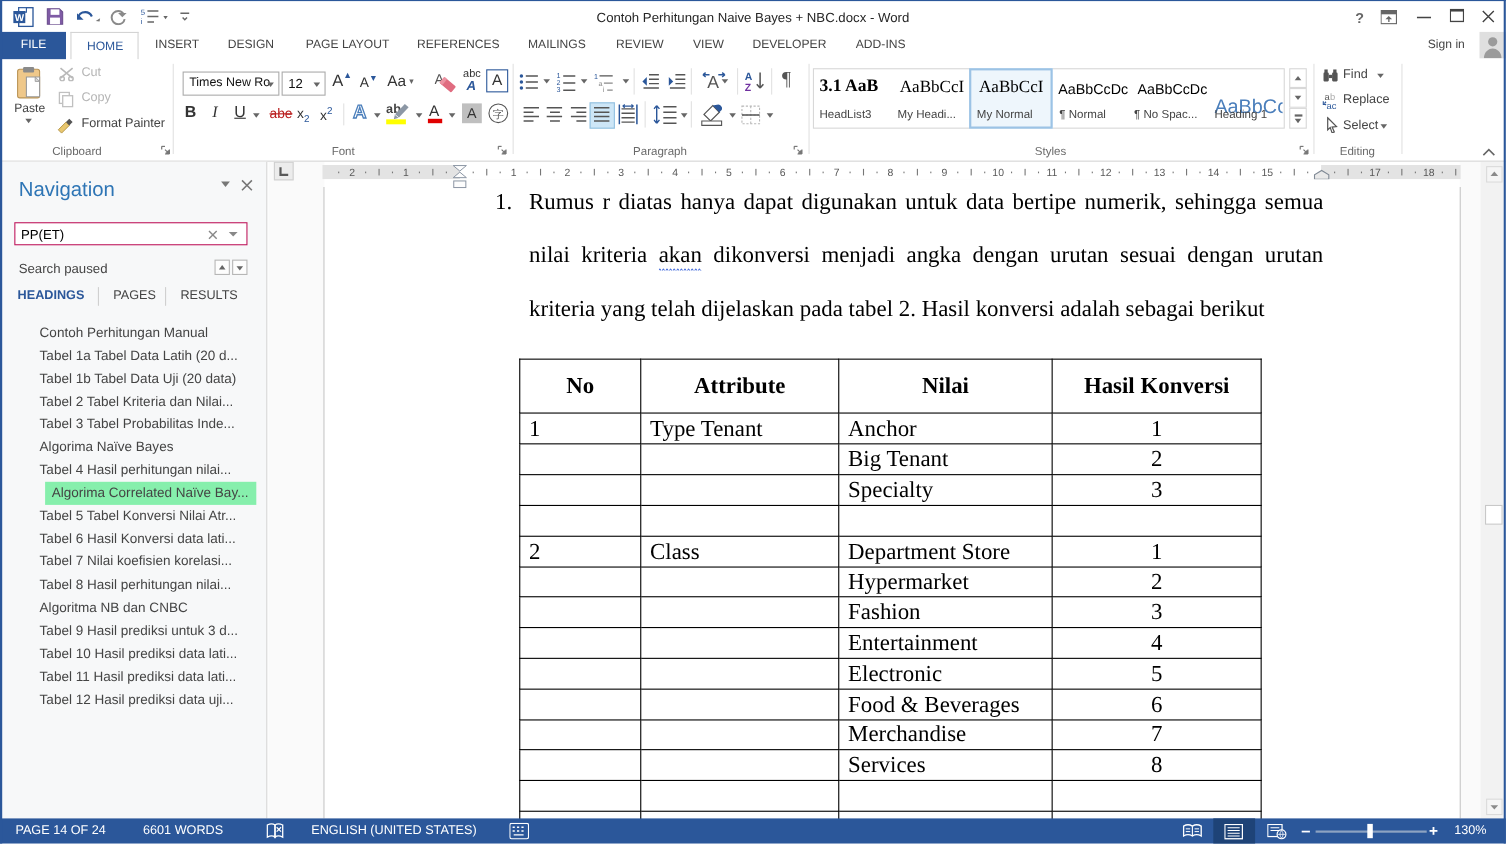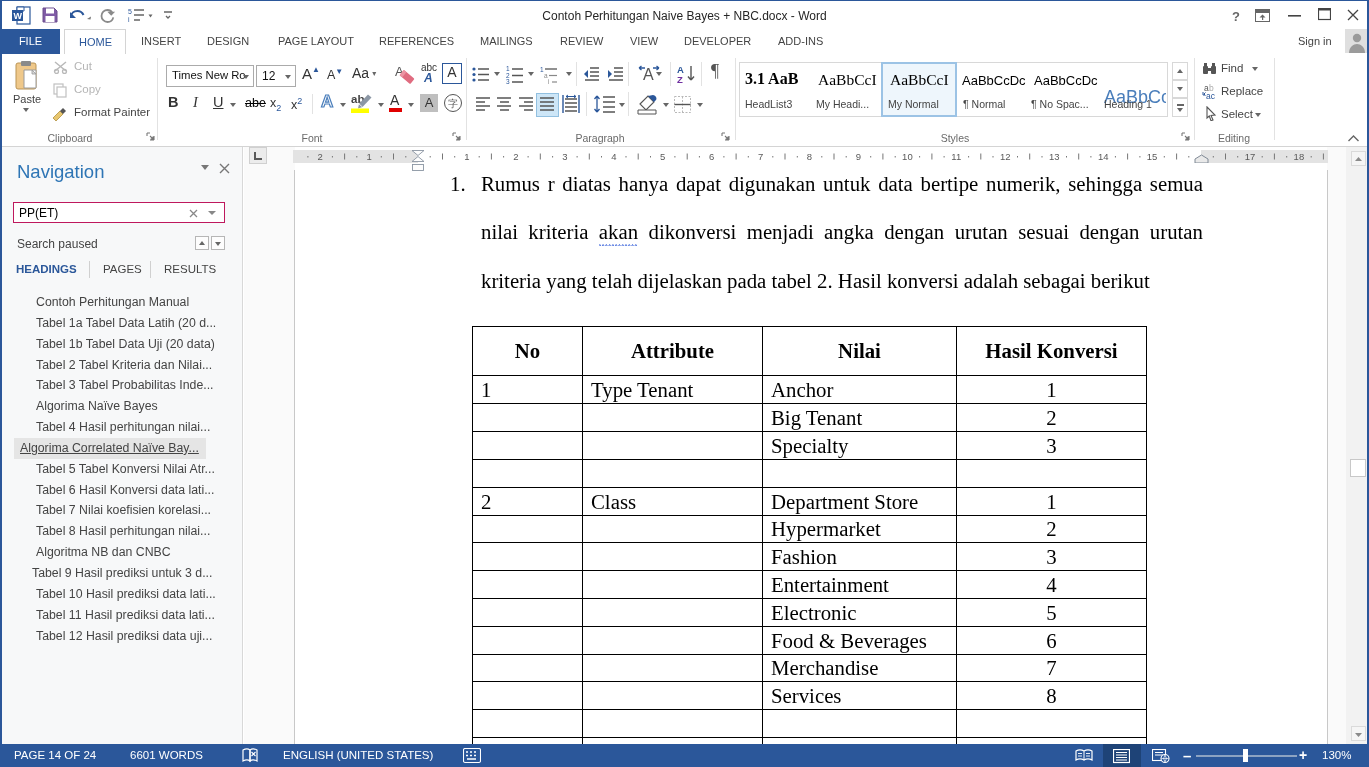--- a/index.html
+++ b/index.html
@@ -402,21 +402,21 @@
           <rect x="5" y="10.5" width="3.5" height="7" rx="1" fill="#eb93a2"></rect>
         </g>
       </svg>
     <div style="position:absolute; left:421px; top:8px; font-size:10px; color:#333;">abc</div>
     <div style="position:absolute; left:424px; top:17px; font-size:12px; font-style:italic; font-weight:bold; color:#2b579a;">A</div>
     <div style="position:absolute; left:442px; top:9px; width:20px; height:21px; border:1px solid #2b579a; text-align:center; font-size:14px; color:#333;">A</div>
     <div style="position:absolute; left:168px; top:40px; font-size:14.5px; font-weight:bold; color:#333;">B</div>
     <div style="position:absolute; left:193px; top:40px; font-size:14.5px; font-style:italic; font-family:'Liberation Serif',serif; color:#333;">I</div>
     <div style="position:absolute; left:213px; top:40px; font-size:14.5px; text-decoration:underline; color:#333;">U</div>
     <div style="position:absolute; left:230px; top:49px; width:0; height:0; border-left:3.5px solid transparent; border-right:3.5px solid transparent; border-top:4px solid #666;"></div>
-    <div style="position:absolute; left:245px; top:42px; font-size:12.5px; text-decoration:line-through; color:#000000;">abe</div>
+    <div style="position:absolute; left:245px; top:42px; font-size:12.5px; text-decoration:line-through; color:#b91c1c;">abe</div>
     <div style="position:absolute; left:270px; top:42px; font-size:12.5px; color:#333;">x<sub style="font-size:9px; color:#2b579a;">2</sub></div>
     <div style="position:absolute; left:291px; top:42px; font-size:12.5px; color:#333;">x<sup style="font-size:9px; color:#2b579a;">2</sup></div>
     <div style="position:absolute; left:312px; top:40px; width:1px; height:20px; background:#e2e2e2;"></div>
     <div style="position:absolute; left:321px; top:38px; font-size:17px; font-weight:bold; color:#fff; -webkit-text-stroke:1.2px #4a7ebb;">A</div>
     <div style="position:absolute; left:340px; top:49px; width:0; height:0; border-left:3.5px solid transparent; border-right:3.5px solid transparent; border-top:4px solid #666;"></div>
     <svg style="position:absolute; left:351px; top:38px;" width="24" height="22">
         <text x="0" y="11" font-size="11.5" font-weight="bold" fill="#444" font-family="Liberation Sans">ab</text>
         <path d="M8 12 L17 2.5 l3.5 3 L11.5 15 l-4.5 1.5 z" fill="#8c97a5"></path>
         <path d="M8 12 l3.5 3" stroke="#fff" stroke-width="0.8"></path>
         <rect x="0" y="16.5" width="18" height="4.5" fill="#ffff00"></rect>
@@ -591,27 +591,27 @@
     <div style="position:absolute; left:89px; top:114px; width:1px; height:17px; background:#d0d0d0;"></div>
     <div style="position:absolute; left:150px; top:114px; width:1px; height:17px; background:#d0d0d0;"></div>
     <div id="navlist" style="position:absolute; left:0; top:145px; width:243px; font-size:12.3px; color:#444;">
       <div style="height:20.85px; line-height:20.85px; padding-left:36px; margin-left:0px; white-space:nowrap;">Contoh Perhitungan Manual</div>
       <div style="height:20.85px; line-height:20.85px; padding-left:36px; margin-left:0px; white-space:nowrap;">Tabel 1a Tabel Data Latih (20 d...</div>
       <div style="height:20.85px; line-height:20.85px; padding-left:36px; margin-left:0px; white-space:nowrap;">Tabel 1b Tabel Data Uji (20 data)</div>
       <div style="height:20.85px; line-height:20.85px; padding-left:36px; margin-left:0px; white-space:nowrap;">Tabel 2 Tabel Kriteria dan Nilai...</div>
       <div style="height:20.85px; line-height:20.85px; padding-left:36px; margin-left:0px; white-space:nowrap;">Tabel 3 Tabel Probabilitas Inde...</div>
       <div style="height:20.85px; line-height:20.85px; padding-left:36px; margin-left:0px; white-space:nowrap;">Algorima Naïve Bayes</div>
       <div style="height:20.85px; line-height:20.85px; padding-left:36px; margin-left:0px; white-space:nowrap;">Tabel 4 Hasil perhitungan nilai...</div>
-      <div style="height:20.85px; line-height:20.85px; white-space:nowrap;"><span style="display:inline-block; margin-left:14px; padding-left:6px; width:192px; background:#e5e5e5; height:20.85px;text-decoration:underline;">Algorima Correlated Naïve Bay...</span></div>
+      <div style="height:20.85px; line-height:20.85px; white-space:nowrap;"><span style="display:inline-block; margin-left:41px; padding-left:6px; width:192px; background:#86efac; height:20.85px;">Algorima Correlated Naïve Bay...</span></div>
       <div style="height:20.85px; line-height:20.85px; padding-left:36px; margin-left:0px; white-space:nowrap;">Tabel 5 Tabel Konversi Nilai Atr...</div>
       <div style="height:20.85px; line-height:20.85px; padding-left:36px; margin-left:0px; white-space:nowrap;">Tabel 6 Hasil Konversi data lati...</div>
       <div style="height:20.85px; line-height:20.85px; padding-left:36px; margin-left:0px; white-space:nowrap;">Tabel 7 Nilai koefisien korelasi...</div>
       <div style="height:20.85px; line-height:20.85px; padding-left:36px; margin-left:0px; white-space:nowrap;">Tabel 8 Hasil perhitungan nilai...</div>
       <div style="height:20.85px; line-height:20.85px; padding-left:36px; margin-left:0px; white-space:nowrap;">Algoritma NB dan CNBC</div>
-      <div style="height:20.85px; line-height:20.85px; padding-left:16px; margin-left:16px; white-space:nowrap;">Tabel 9 Hasil prediksi untuk 3 d...</div>
+      <div style="height:20.85px; line-height:20.85px; padding-left:36px; margin-left:0px; white-space:nowrap;">Tabel 9 Hasil prediksi untuk 3 d...</div>
       <div style="height:20.85px; line-height:20.85px; padding-left:36px; margin-left:0px; white-space:nowrap;">Tabel 10 Hasil prediksi data lati...</div>
       <div style="height:20.85px; line-height:20.85px; padding-left:36px; margin-left:0px; white-space:nowrap;">Tabel 11 Hasil prediksi data lati...</div>
       <div style="height:20.85px; line-height:20.85px; padding-left:36px; margin-left:0px; white-space:nowrap;">Tabel 12 Hasil prediksi data uji...</div>
     </div>
   </div>
   <div id="statusbar">
     <div class="sbitem" style="left:14px;">PAGE 14 OF 24</div>
     <div class="sbitem" style="left:130px;">6601 WORDS</div>
     <svg class="sbitem" style="left:242px; top:4px;" width="17" height="15">
       <path d="M1 2 c3-1.5 5-1.5 7 0 v11 c-2-1.5-4-1.5-7 0 z" fill="none" stroke="#fff" stroke-width="1.2"></path>

